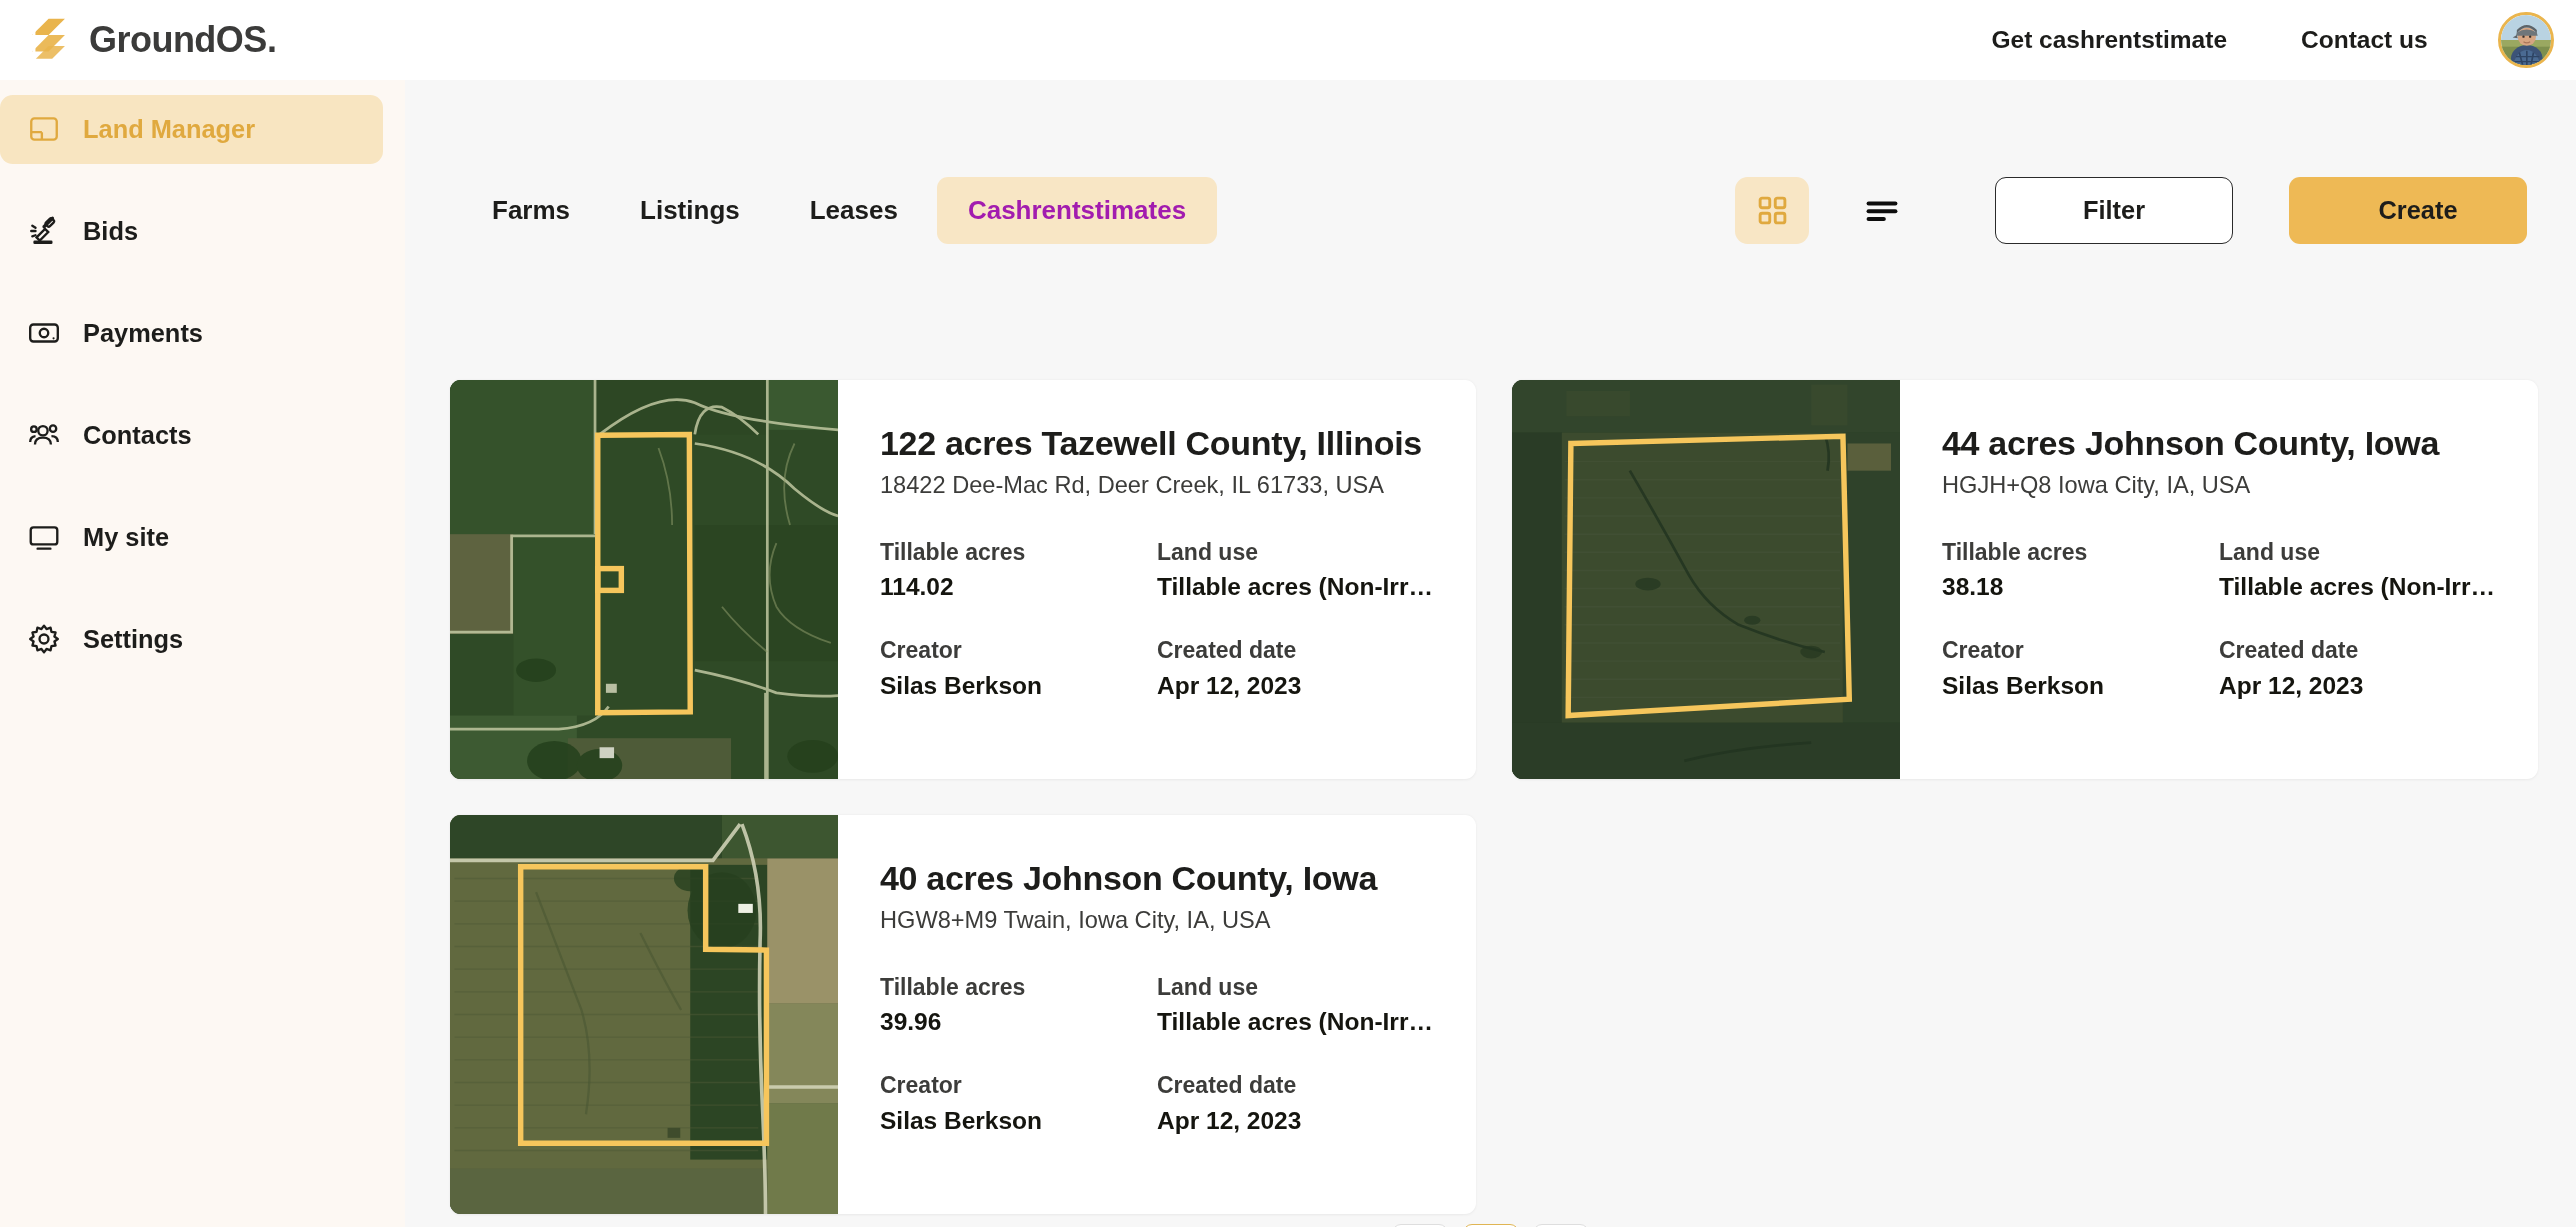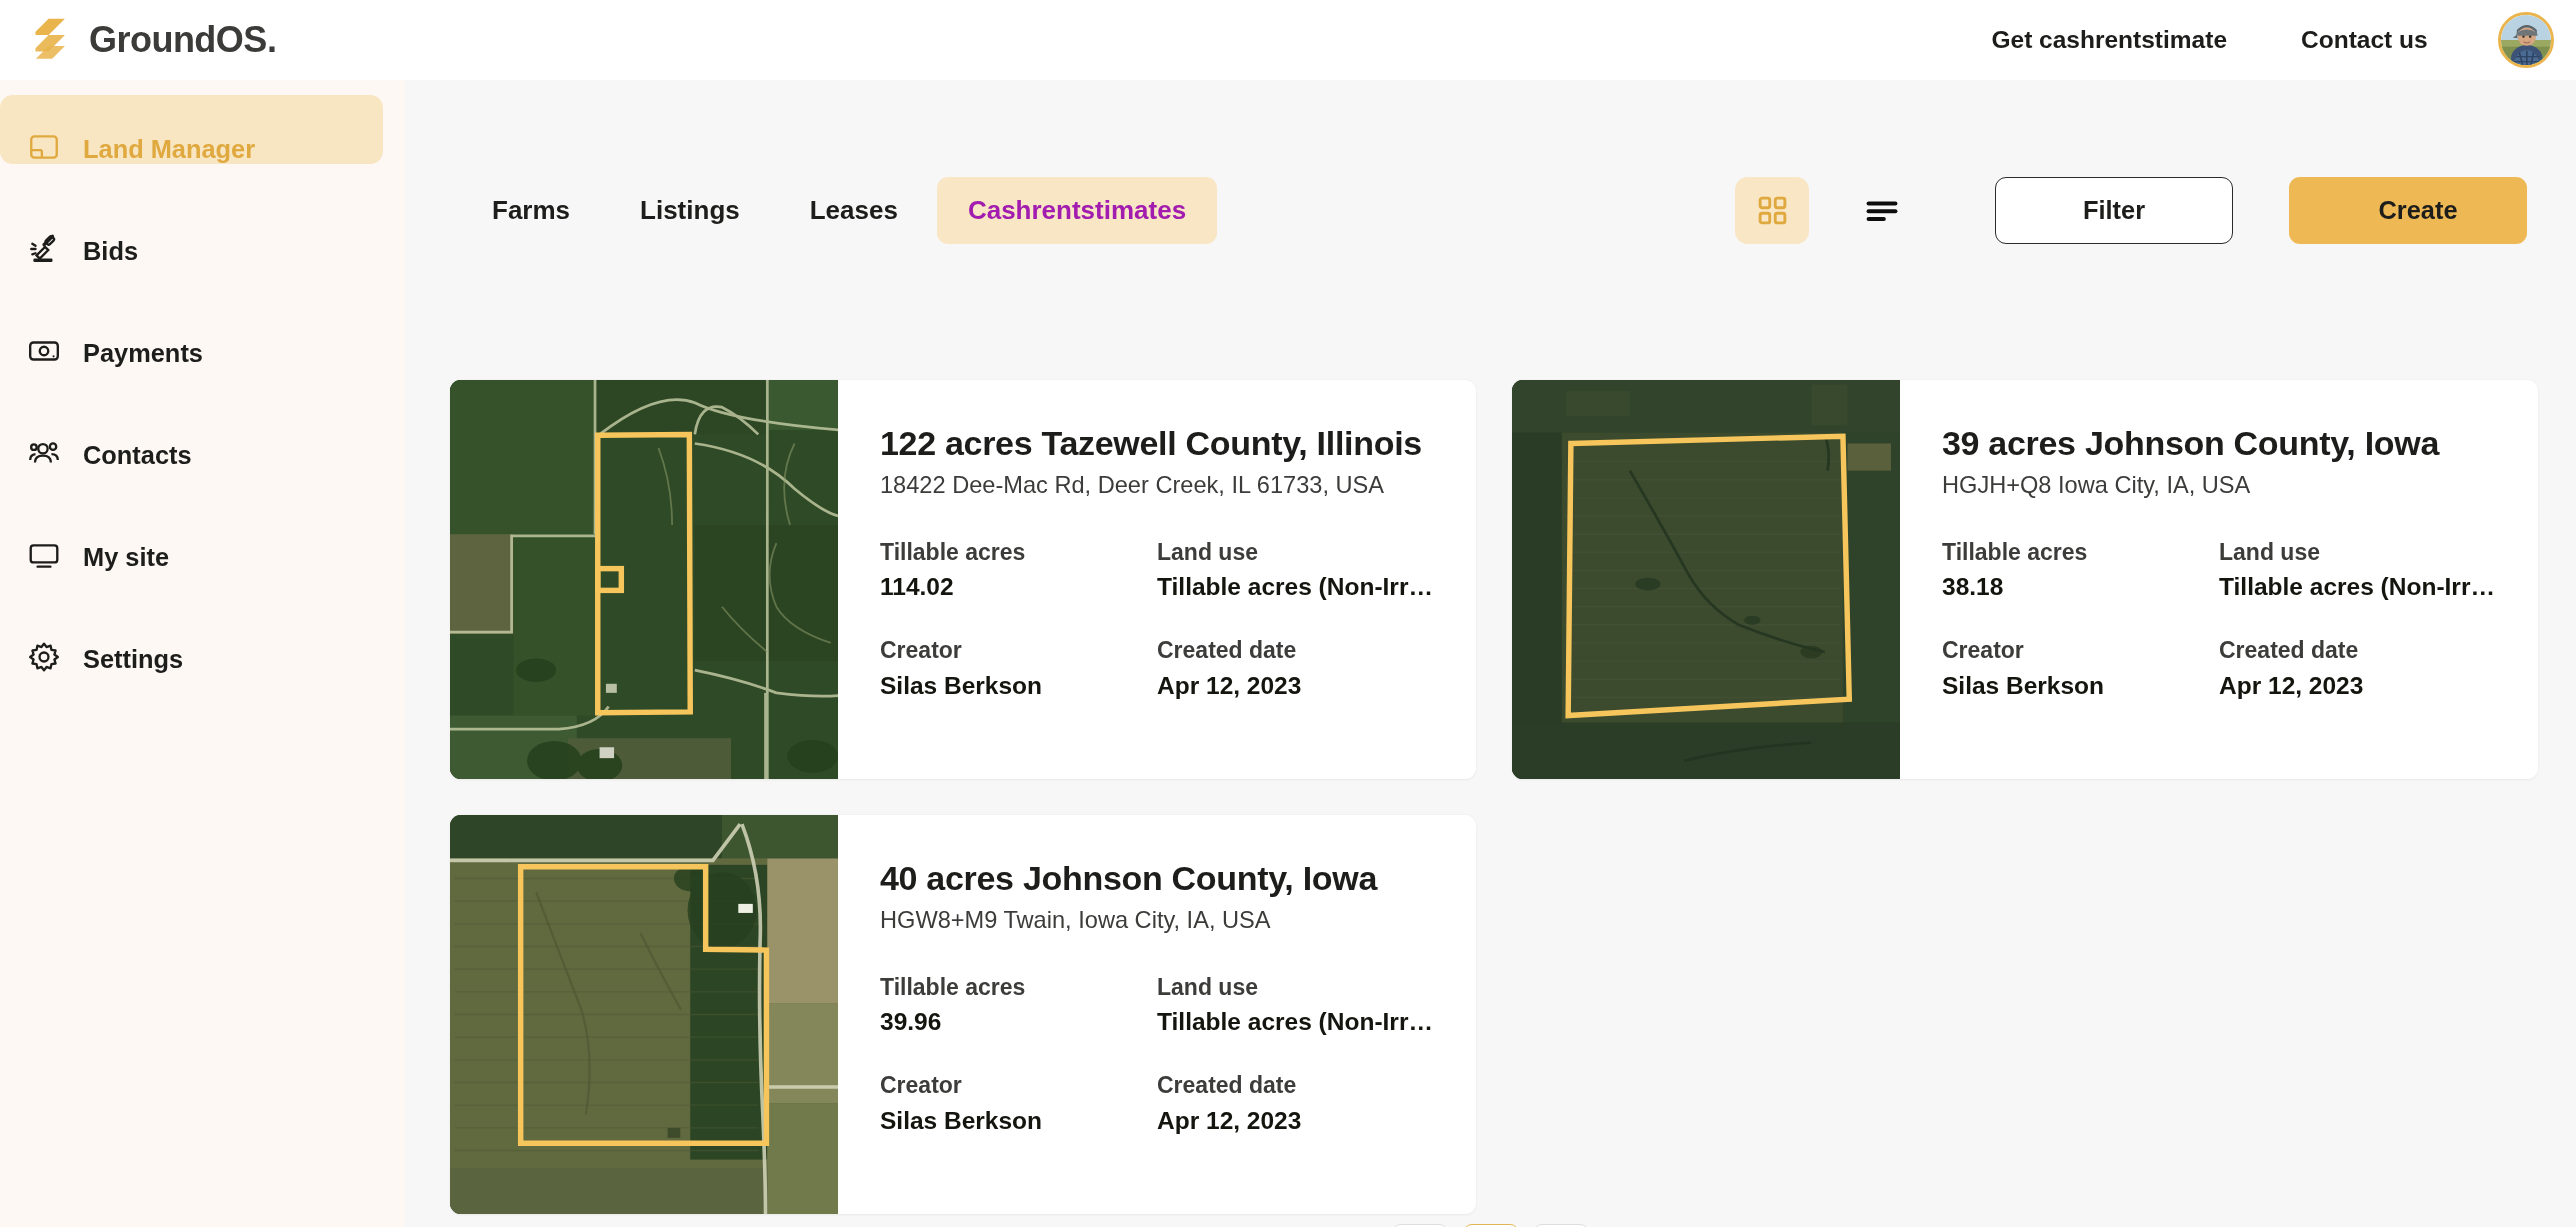--- a/index.html
+++ b/index.html
@@ -78,21 +78,21 @@
     position: absolute;
     top: 80px; left: 0;
     width: 405px;
     height: 1147px;
     background: #fdf8f3;
     padding-top: 14.5px;
     z-index: 30;
   }
   .nav-item {
     display: flex;
-    align-items: flex-end;
+    align-items: center;
     gap: 22px;
     height: 69px;
     margin: 0 22px 33px 0;
     padding-left: 27px;
     border-radius: 12.7px;
     cursor: pointer;
     color: #1d1d1b;
   }
   .nav-item .nav-label {
     font-size: 25.4px;
@@ -505,21 +505,21 @@
             <ellipse cx="150" cy="225" rx="14" ry="7"></ellipse>
             <ellipse cx="265" cy="265" rx="9" ry="5"></ellipse>
           </g>
           <rect x="60" y="12" width="70" height="28" fill="#3a4c2e" opacity="0.7"></rect>
           <rect x="330" y="5" width="40" height="45" fill="#3a4c2e" opacity="0.7"></rect>
 
           <polygon points="65,70 365,62 372,352 62,370" fill="none" stroke="#f6c65c" stroke-width="6"></polygon>
         </svg>
       </div>
       <div class="card-body">
-        <div class="card-title">39 acres Johnson County, Iowa</div>
+        <div class="card-title">44 acres Johnson County, Iowa</div>
         <div class="card-sub">HGJH+Q8 Iowa City, IA, USA</div>
         <div class="card-fields">
           <div>
             <div class="field-label">Tillable acres</div>
             <div class="field-value">38.18</div>
           </div>
           <div>
             <div class="field-label">Land use</div>
             <div class="field-value">Tillable acres (Non-Irr…</div>
           </div>

